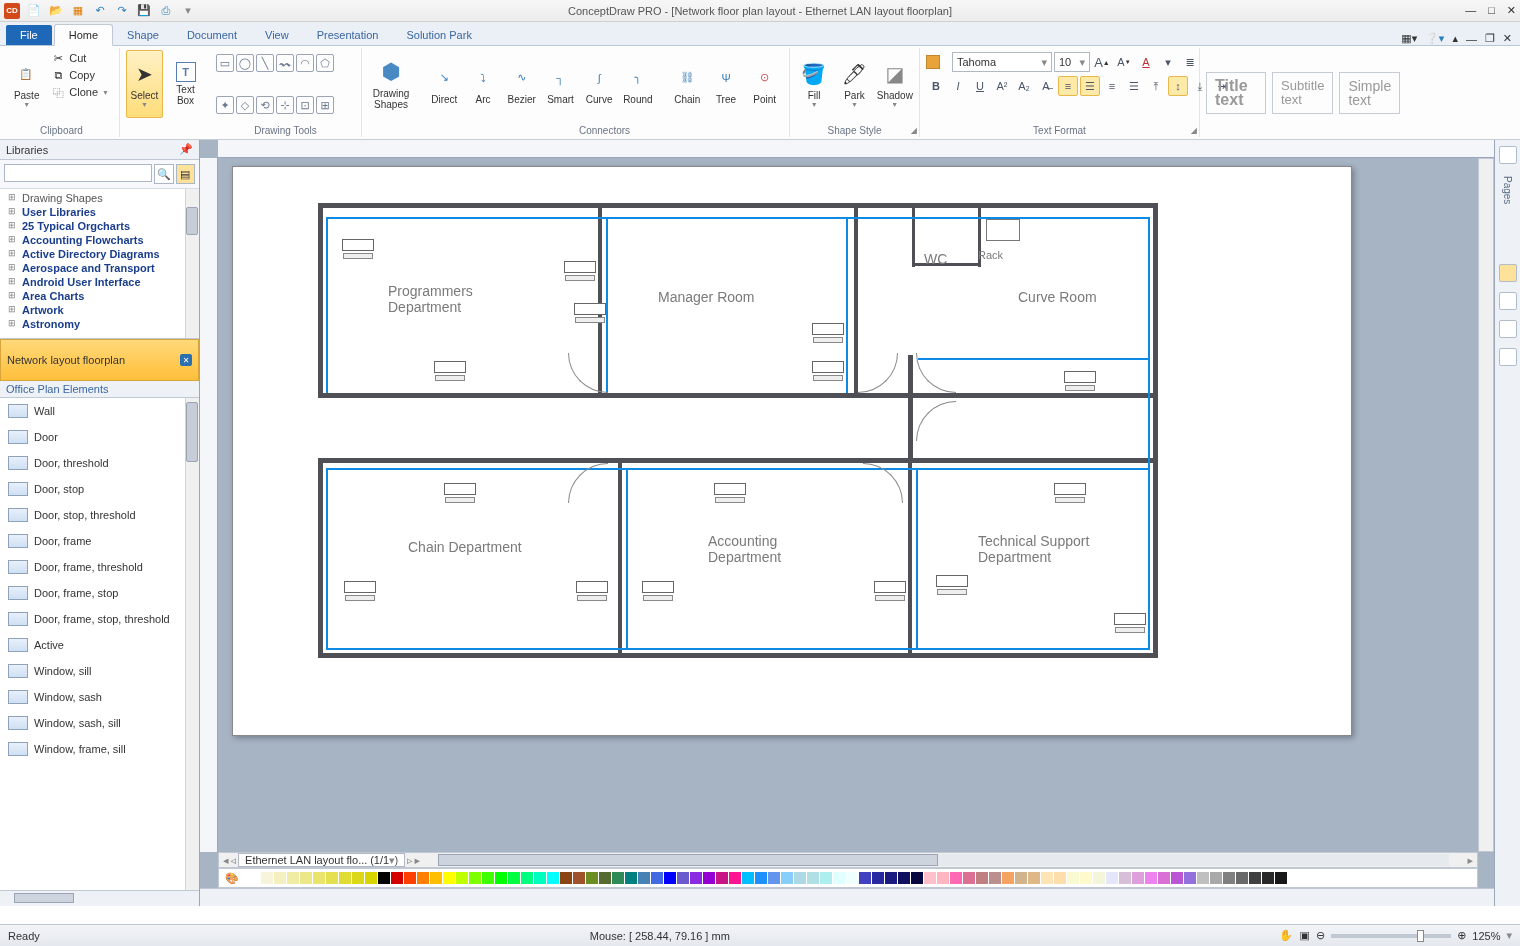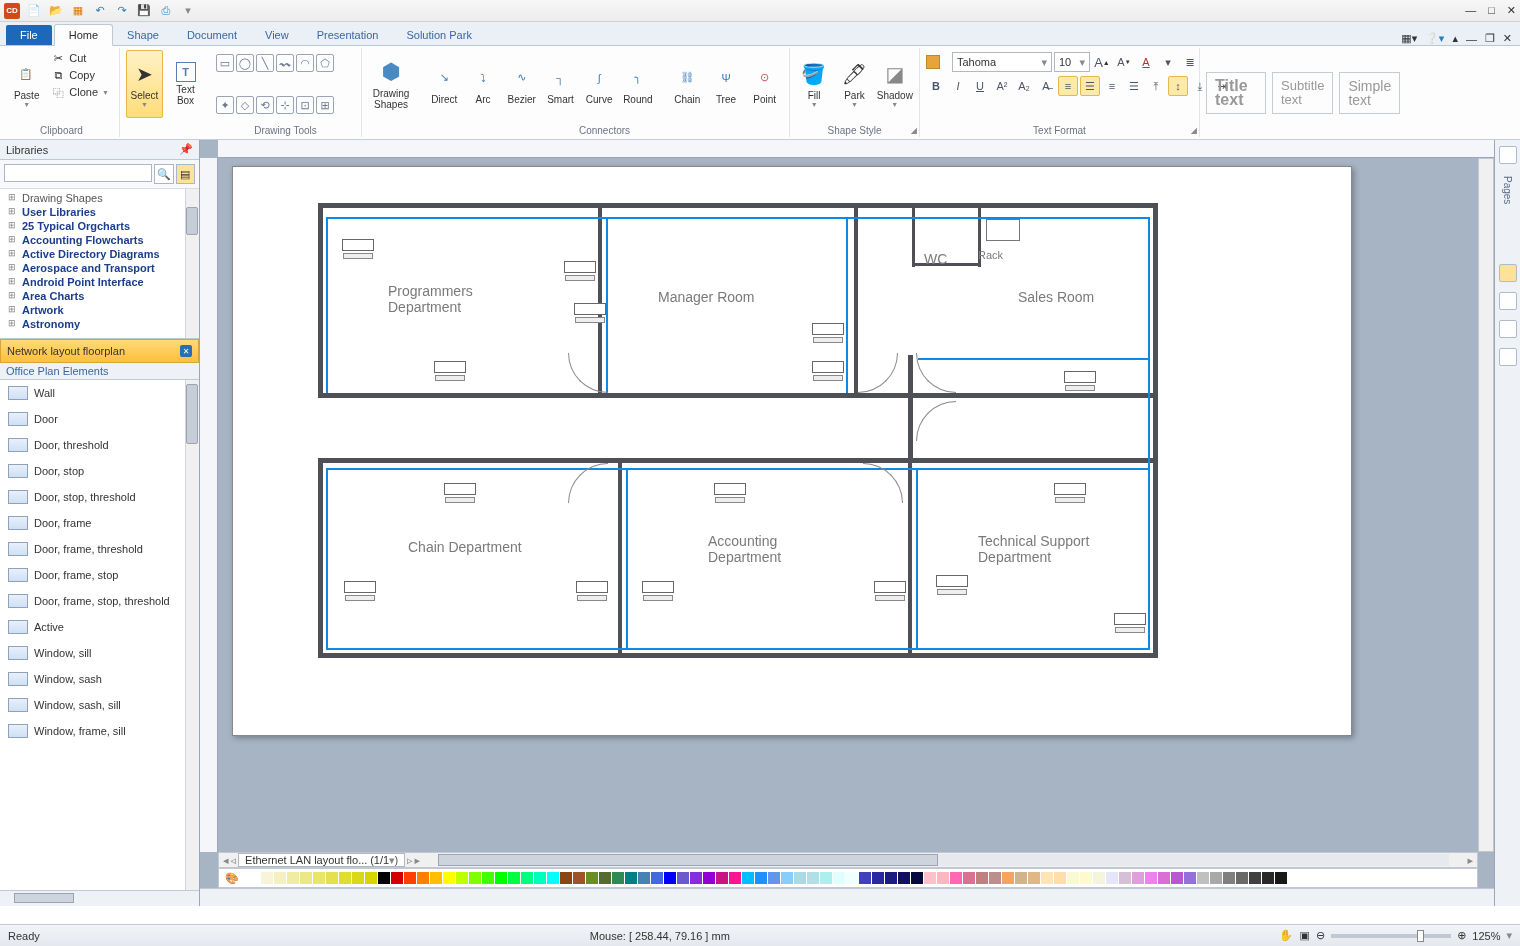--- a/index.html
+++ b/index.html
@@ -41,21 +41,21 @@
 .searchrow{display:flex;padding:4px;gap:2px;border-bottom:1px solid #d6dde7}
 .searchrow input{flex:1;border:1px solid #abb6c6;height:18px;padding:0 2px}
 .searchrow .sbtn{width:20px;height:20px;border:1px solid #abb6c6;background:#fff;display:flex;align-items:center;justify-content:center}
 .tree{flex:0 0 auto;height:150px;overflow:hidden;background:#fff;border-bottom:1px solid #c0c8d4;position:relative}
 .tree .sc{position:absolute;right:0;top:0;bottom:0;width:14px;background:#f0f0f0;border-left:1px solid #d0d4dc}
 .tree .thumb{position:absolute;right:1px;top:18px;width:12px;height:28px;background:#c7cdd6;border:1px solid #9aa4b4;border-radius:2px}
 .tree ul{list-style:none;padding:2px 0 2px 8px}
 .tree li{padding:1px 0 1px 14px;color:#1a3e8c;position:relative;font-weight:bold;white-space:nowrap}
 .tree li::before{content:"⊞";position:absolute;left:0;top:1px;color:#888;font-weight:normal;font-size:9px}
 .tree li.nobold{font-weight:normal;color:#555}
-.libtab{background:linear-gradient(#ffd97a,#ffbf3a);border:1px solid #d8a53a;padding:5px 6px;display:flex;align-items:center;color:#333}
+.libtab{background:linear-gradient(#ffd97a,#ffbf3a);border:1px solid #d8a53a;padding:14px 6px;display:flex;align-items:center;color:#333}
 .libtab .x{margin-left:auto;width:12px;height:12px;background:#2a6fb0;border-radius:2px;color:#fff;font-size:8px;display:flex;align-items:center;justify-content:center}
 .libsub{background:#eef2f7;border-bottom:1px solid #c0c8d4;padding:2px 6px;color:#3a66a0}
 .stencil{flex:1;overflow:hidden;background:#fff;position:relative}
 .stencil .sc{position:absolute;right:0;top:0;bottom:0;width:14px;background:#f0f0f0;border-left:1px solid #d0d4dc}
 .stencil .thumb{position:absolute;right:1px;top:4px;width:12px;height:60px;background:#c7cdd6;border:1px solid #9aa4b4;border-radius:2px}
 .stencil .item{display:flex;align-items:center;gap:6px;padding:6px 8px}
 .stencil .item .ic{width:20px;height:14px;border:1px solid #8fa2ba;background:linear-gradient(#e8f0fb,#cfe0f4)}
 .rightrail{width:26px;background:#eef2f7;border-left:1px solid #9aa7b8;display:flex;flex-direction:column;align-items:center;padding-top:6px;gap:10px}
 .rightrail .ri{width:18px;height:18px;border:1px solid #b0bbcb;background:#fff;border-radius:2px}
 .rightrail .pages{writing-mode:vertical-rl;color:#5a6b85;font-size:10px;margin-top:2px}
@@ -97,20 +97,21 @@
     <span class="qi" style="background:#d24a1a;color:#fff;font-size:8px;font-weight:bold">CD</span>
     <span class="qi">📄</span>
     <span class="qi">📂</span>
     <span class="qi" style="color:#e07b00">▦</span>
     <span class="qi" style="color:#2a7db8">↶</span>
     <span class="qi" style="color:#2a7db8">↷</span>
     <span class="qi" style="color:#2a7db8">💾</span>
     <span class="qi" style="color:#2a7db8">⎙</span>
     <span class="qi" style="color:#888">▾</span>
   </div>
+  <div class="ttl">ConceptDraw PRO - [Network floor plan layout - Ethernet LAN layout floorplan]</div>
   <div class="winbtns">
     <span>—</span>
     <span>□</span>
     <span>✕</span>
   </div>
 </div>
 
 <div class="tabbar">
   <div class="file-tab">File</div>
   <div class="tab active">Home</div>
@@ -334,21 +335,21 @@
       <div class="sbtn" style="background:#ffe29a">▤</div>
     </div>
     <div class="tree">
       <ul>
         <li class="nobold">Drawing Shapes</li>
         <li>User Libraries</li>
         <li>25 Typical Orgcharts</li>
         <li>Accounting Flowcharts</li>
         <li>Active Directory Diagrams</li>
         <li>Aerospace and Transport</li>
-        <li>Android Point Interface</li>
+        <li>Android User Interface</li>
         <li>Area Charts</li>
         <li>Artwork</li>
         <li>Astronomy</li>
       </ul>
       <div class="sc"></div>
       <div class="thumb"></div>
     </div>
     <div class="libtab">
       <span>Network layout floorplan</span>
       <span class="x">✕</span>
@@ -453,21 +454,21 @@
           <div class="cable" style="left:8px;top:265px;width:824px;height:2px"></div>
           <div class="cable" style="left:8px;top:265px;width:2px;height:182px"></div>
           <div class="cable" style="left:8px;top:445px;width:824px;height:2px"></div>
           <div class="cable" style="left:308px;top:265px;width:2px;height:182px"></div>
           <div class="cable" style="left:598px;top:265px;width:2px;height:182px"></div>
 
           <div class="room-label" style="left:70px;top:80px;width:140px;white-space:pre">Programmers
 Department</div>
           <div class="room-label" style="left:340px;top:86px;width:140px">Manager Room</div>
           <div class="room-label" style="left:606px;top:48px;width:40px">WC</div>
-          <div class="room-label" style="left:700px;top:86px;width:110px">Sales Room</div>
+          <div class="room-label" style="left:700px;top:86px;width:110px">Curve Room</div>
           <div class="room-label" style="left:660px;top:44px;width:50px;font-size:11px">Rack</div>
           <div class="room-label" style="left:90px;top:336px;width:150px">Chain Department</div>
           <div class="room-label" style="left:390px;top:330px;width:130px;white-space:pre">Accounting
 Department</div>
           <div class="room-label" style="left:660px;top:330px;width:160px;white-space:pre">Technical Support
 Department</div>
 
           <div class="ws" style="left:18px;top:36px">
               <div class="mon"></div>
               <div class="kb"></div>

